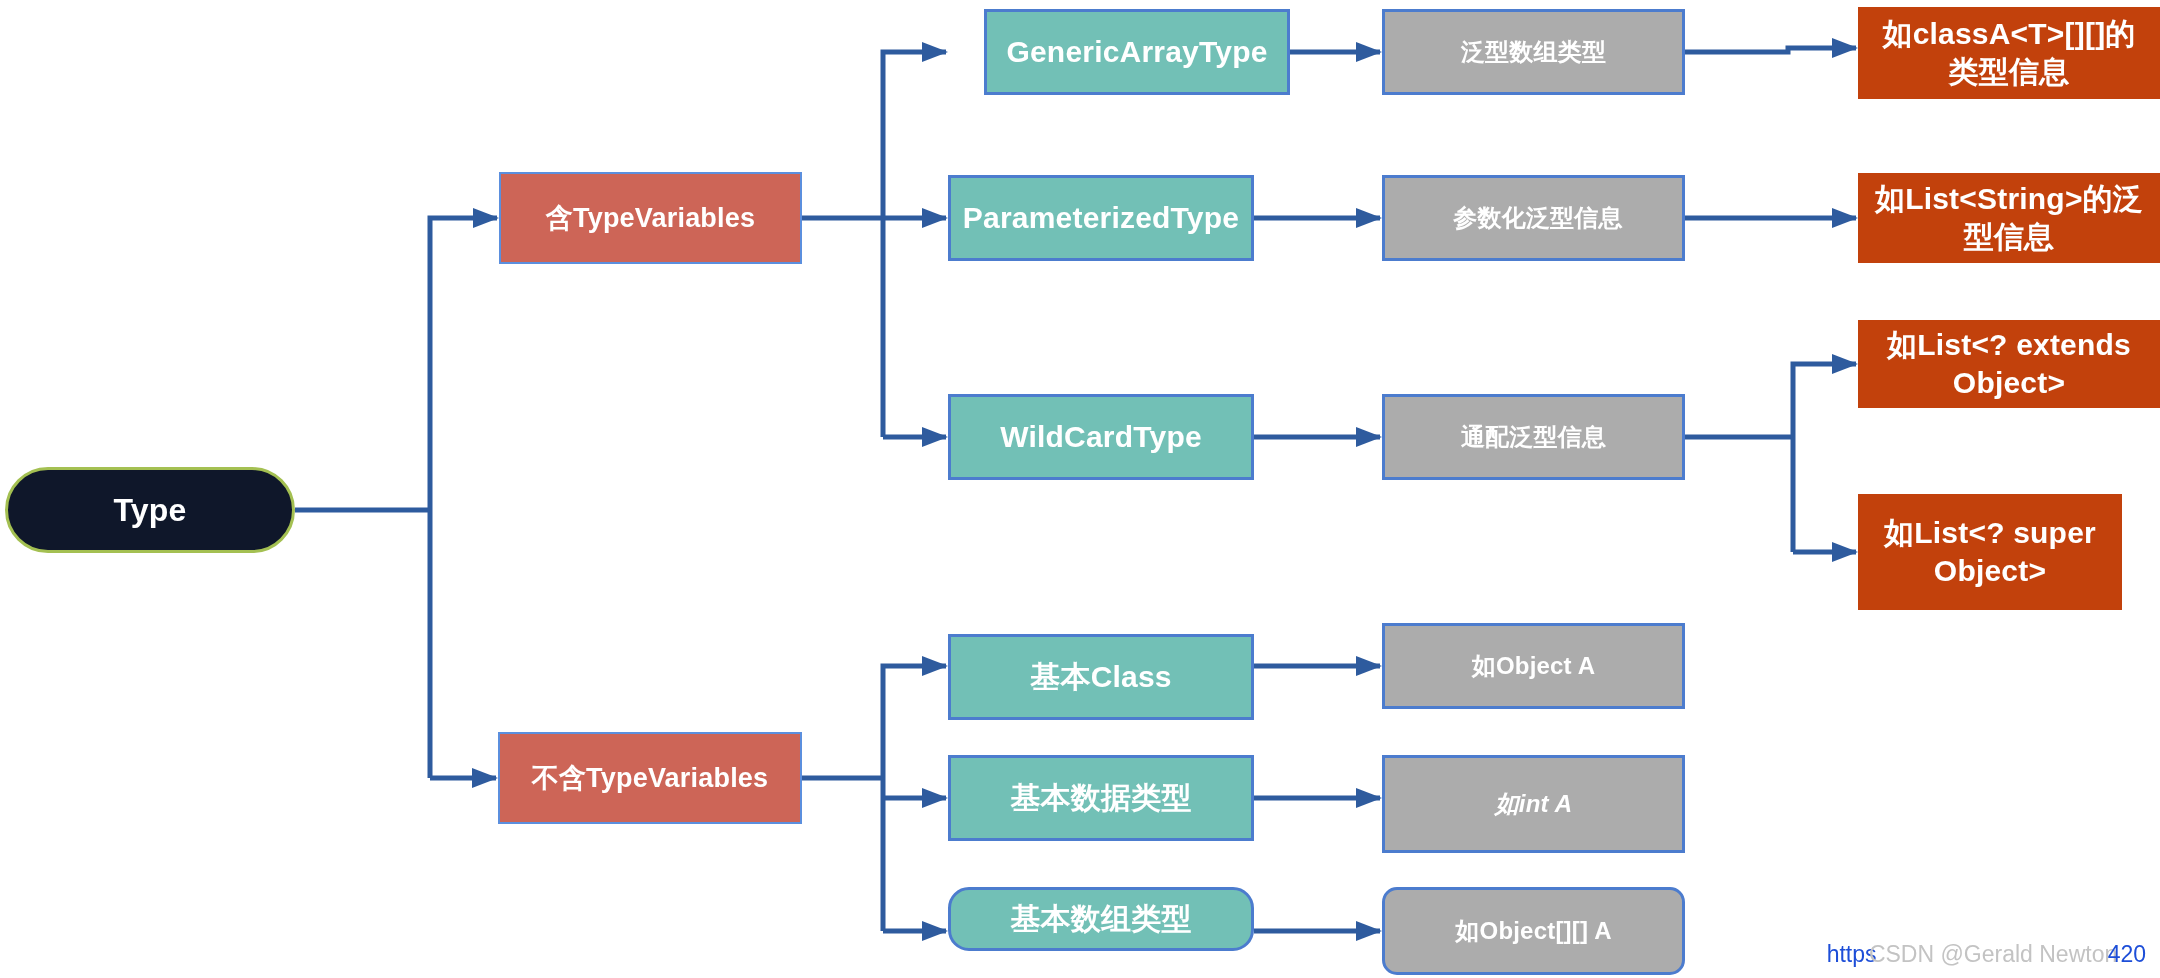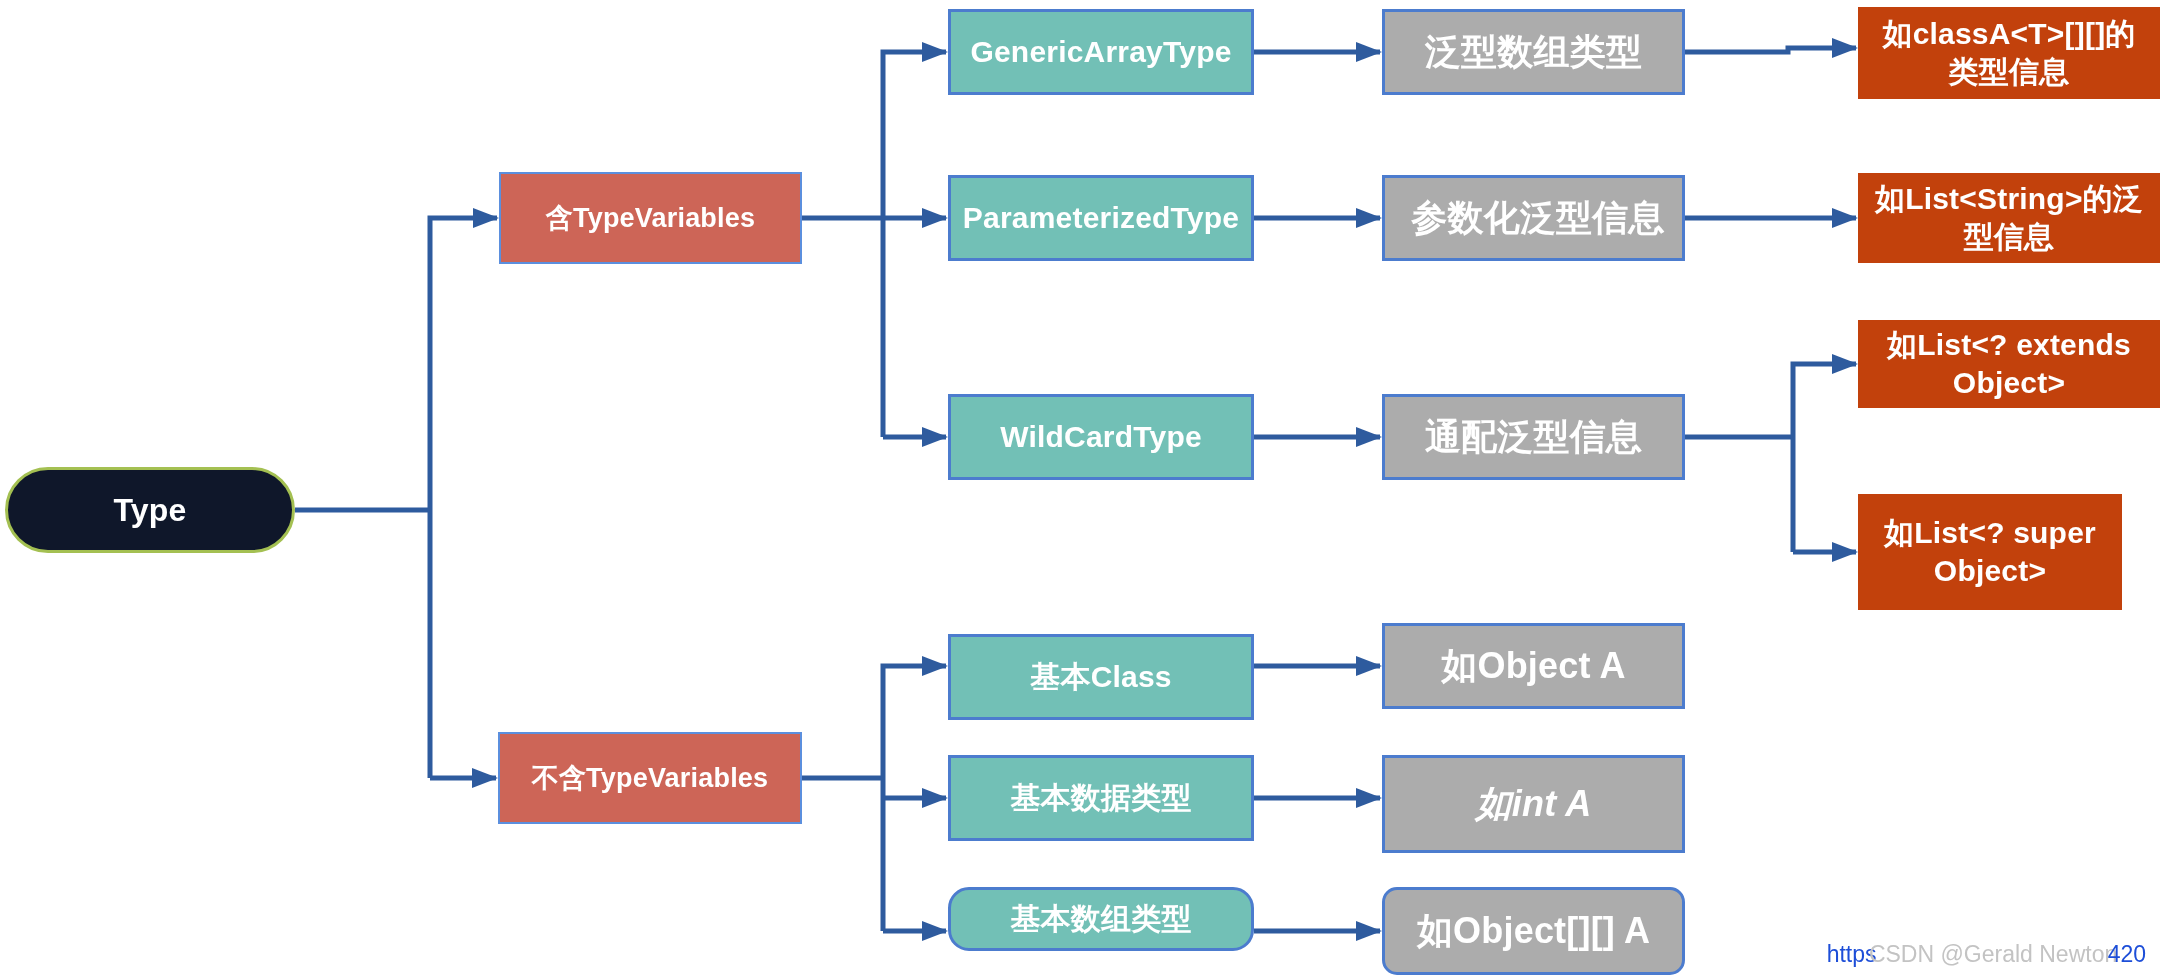--- a/index.html
+++ b/index.html
@@ -6,21 +6,21 @@
   body{width:2160px;height:978px;overflow:hidden;
        font-family:"Liberation Sans","DejaVu Sans",sans-serif;}
   .stage{position:relative;width:2160px;height:978px;background:#ffffff;}
   svg.wires{position:absolute;left:0;top:0;width:2160px;height:978px;}
   .node{position:absolute;display:flex;align-items:center;justify-content:center;
         box-sizing:border-box;color:#ffffff;font-weight:700;text-align:center;
         line-height:1.28;letter-spacing:0.2px;}
   .pill{background:#0f172a;border:3px solid #A4C052;border-radius:44px;font-size:32px;}
   .salmon{background:#CD6557;border:2px solid #5B8FDE;font-size:27px;}
   .teal{background:#72C0B6;border:3px solid #4C7CCE;font-size:30px;}
-  .gray{background:#ACACAC;border:3px solid #4C7CCE;font-size:36px;}
+  .gray{background:#ACACAC;border:3px solid #4C7CCE;font-size:24px;}
   .blue{background:#c2410c;font-size:30px;flex-direction:column;padding:4px 10px;}
   .watermark{position:absolute;right:14px;bottom:10px;font-size:23px;color:#c3c3c3;
              white-space:nowrap;font-weight:400;}
   .watermark .faint{color:#1d4ed8;}
   .watermark .fp{margin-right:-14px;}
   .watermark .fs{margin-left:-16px;}
 </style>
 </head>
 <body>
 
@@ -62,21 +62,21 @@
       <path d="M1254,798 H1380" marker-end="url(#arr)"></path>
       <path d="M1254,931 H1380" marker-end="url(#arr)"></path>
     </g>
   </svg>
 
   <div class="node pill" style="left:5px;top:467px;width:290px;height:86px;">Type</div>
 
   <div class="node salmon" style="left:499px;top:172px;width:303px;height:92px;">含TypeVariables</div>
   <div class="node salmon" style="left:498px;top:732px;width:304px;height:92px;">不含TypeVariables</div>
 
-  <div class="node teal" style="left:948px;top:9px;width:306px;height:86px;">GenericArrayType</div>
+  <div class="node teal" style="left:984px;top:9px;width:306px;height:86px;">GenericArrayType</div>
   <div class="node teal" style="left:948px;top:175px;width:306px;height:86px;">ParameterizedType</div>
   <div class="node teal" style="left:948px;top:394px;width:306px;height:86px;">WildCardType</div>
 
   <div class="node gray" style="left:1382px;top:9px;width:303px;height:86px;">泛型数组类型</div>
   <div class="node gray" style="left:1382px;top:175px;width:303px;height:86px;padding-left:9px;">参数化泛型信息</div>
   <div class="node gray" style="left:1382px;top:394px;width:303px;height:86px;">通配泛型信息</div>
 
   <div class="node blue" style="left:1858px;top:7px;width:302px;height:92px;">
     <span>如classA&lt;T&gt;[][]的</span>
     <span>类型信息</span>

